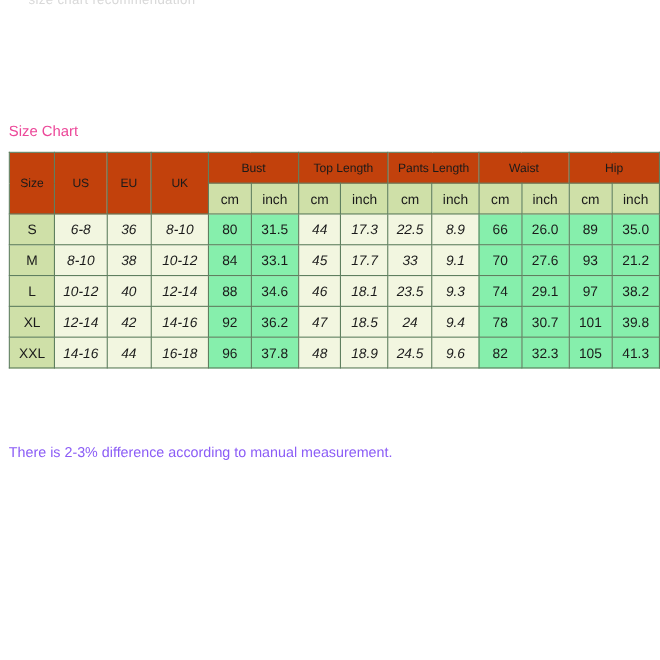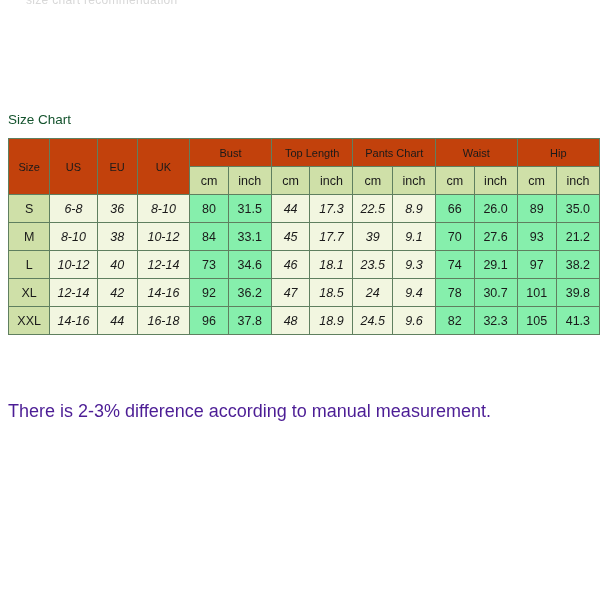--- a/index.html
+++ b/index.html
@@ -36,21 +36,21 @@
     font-size: 12px;
     color: #d8d8d8;
     white-space: nowrap;
     letter-spacing: 0.3px;
   }
   .chart-title {
     position: absolute;
     top: 112px;
     left: 8px;
     font-size: 13.5px;
-    color: #14532d;
+    color: #ec4899;
   }
   table.size-chart {
     position: absolute;
     top: 138px;
     left: 8px;
     border-collapse: collapse;
     table-layout: fixed;
     font-size: 12.5px;
   }
   table.size-chart td, table.size-chart th {
@@ -80,23 +80,23 @@
     background: #86efac;
   }
   .cell-cream {
     background: #f2f6e0;
     font-style: italic;
   }
   .notes {
     position: absolute;
     left: 8px;
     top: 398px;
-    font-size: 18px;
+    font-size: 13px;
     line-height: 26px;
-    color: #4c1d95;
+    color: #8b5cf6;
   }
   .notes div {
     white-space: nowrap;
   }
   
   col.c-size { width: 44px; }
   col.c-us   { width: 52px; }
   col.c-eu   { width: 44px; }
   col.c-uk   { width: 58px; }
   col.c-num  { width: 42px; }
@@ -131,21 +131,21 @@
         <col class="c-in">
     </colgroup>
     <thead>
       <tr>
         <th class="hdr-green" rowspan="2">Size</th>
         <th class="hdr-green" rowspan="2">US</th>
         <th class="hdr-green" rowspan="2">EU</th>
         <th class="hdr-green" rowspan="2">UK</th>
         <th class="hdr-green" colspan="2">Bust</th>
         <th class="hdr-green" colspan="2">Top Length</th>
-        <th class="hdr-green" colspan="2">Pants Chart</th>
+        <th class="hdr-green" colspan="2">Pants Length</th>
         <th class="hdr-green" colspan="2">Waist</th>
         <th class="hdr-green" colspan="2">Hip</th>
       </tr>
       <tr>
         <th class="hdr-green-sub">cm</th>
         <th class="hdr-green-sub">inch</th>
         <th class="hdr-green-sub">cm</th>
         <th class="hdr-green-sub">inch</th>
         <th class="hdr-green-sub">cm</th>
         <th class="hdr-green-sub">inch</th>
@@ -174,33 +174,33 @@
       </tr>
       <tr>
         <td class="size-col">M</td>
         <td class="cell-cream">8-10</td>
         <td class="cell-cream">38</td>
         <td class="cell-cream">10-12</td>
         <td class="cell-blue">84</td>
         <td class="cell-blue">33.1</td>
         <td class="cell-cream">45</td>
         <td class="cell-cream">17.7</td>
-        <td class="cell-cream">39</td>
+        <td class="cell-cream">33</td>
         <td class="cell-cream">9.1</td>
         <td class="cell-blue">70</td>
         <td class="cell-blue">27.6</td>
         <td class="cell-blue">93</td>
         <td class="cell-blue">21.2</td>
       </tr>
       <tr>
         <td class="size-col">L</td>
         <td class="cell-cream">10-12</td>
         <td class="cell-cream">40</td>
         <td class="cell-cream">12-14</td>
-        <td class="cell-blue">73</td>
+        <td class="cell-blue">88</td>
         <td class="cell-blue">34.6</td>
         <td class="cell-cream">46</td>
         <td class="cell-cream">18.1</td>
         <td class="cell-cream">23.5</td>
         <td class="cell-cream">9.3</td>
         <td class="cell-blue">74</td>
         <td class="cell-blue">29.1</td>
         <td class="cell-blue">97</td>
         <td class="cell-blue">38.2</td>
       </tr>

